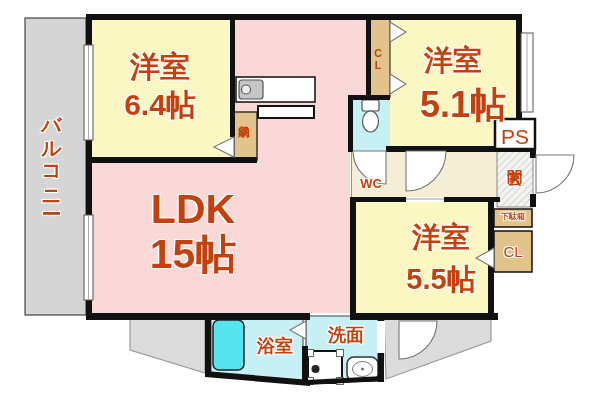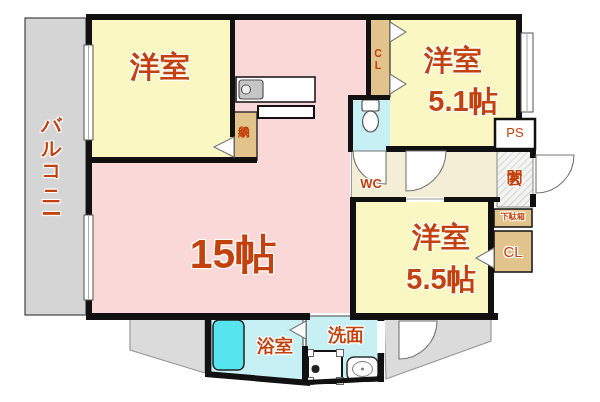--- a/index.html
+++ b/index.html
@@ -141,36 +141,38 @@
     <path d="M390,74 L406,84 L390,94 Z"></path>
     <path d="M234,137 L214,147 L234,157 Z"></path>
     <path d="M494,248 L476,258 L494,268 Z"></path>
     <path d="M306,321 L290,330 L306,339 Z"></path>
   </g>
 </svg>
 
   <div class="lbl vert" style="left:41px;top:103px;font-size:20px;letter-spacing:2px;">バルコニー</div>
 
   <div class="lbl fs-room" style="left:90px;top:51px;width:140px;">洋室</div>
+  <div class="lbl fs-room" style="left:90px;top:89px;width:140px;">6.4帖</div>
 
-  <div class="lbl fs-big" style="left:92px;top:233px;width:202px;padding-left:40px;">15帖</div>
+  <div class="lbl fs-big" style="left:92px;top:188px;width:202px;">LDK</div>
+  <div class="lbl fs-big" style="left:92px;top:233px;width:202px;">15帖</div>
 
   <div class="lbl" style="left:390px;top:45px;width:126px;font-size:29px;">洋室</div>
-  <div class="lbl" style="left:390px;top:86px;width:146px;font-size:29px;">5.1帖</div>
+  <div class="lbl" style="left:390px;top:86px;width:146px;font-size:36px;">5.1帖</div>
 
   <div class="lbl" style="left:374px;top:222px;width:134px;font-size:29px;">洋室</div>
   <div class="lbl" style="left:374px;top:264px;width:134px;font-size:29px;">5.5帖</div>
 
   <div class="lbl" style="left:352px;top:133px;width:38px;font-size:13px;margin-top:44px;">WC</div>
 
   <div class="lbl vert upright" style="left:372px;top:47px;font-size:10.5px;text-shadow:none;">CL</div>
 
   <div class="lbl vert" style="left:238px;top:117px;font-size:11.5px;text-shadow:none;">収納</div>
 
-  <div class="lbl" style="left:495px;top:126px;width:40px;font-size:13px;font-weight:normal;">PS</div>
+  <div class="lbl" style="left:495px;top:126px;width:40px;font-size:21px;font-weight:normal;">PS</div>
 
   <div class="lbl vert" style="left:507px;top:157px;font-size:15px;">玄関</div>
 
   <div class="lbl" style="left:494px;top:213px;width:38px;font-size:8px;font-family:Liberation Mono, monospace;">下駄箱</div>
 
   <div class="lbl" style="left:494px;top:244px;width:38px;font-size:15px;font-weight:normal;">CL</div>
 
   <div class="lbl" style="left:241px;top:337px;width:68px;font-size:18px;">浴室</div>
 
   <div class="lbl" style="left:313px;top:326px;width:66px;font-size:18px;">洗面</div>

